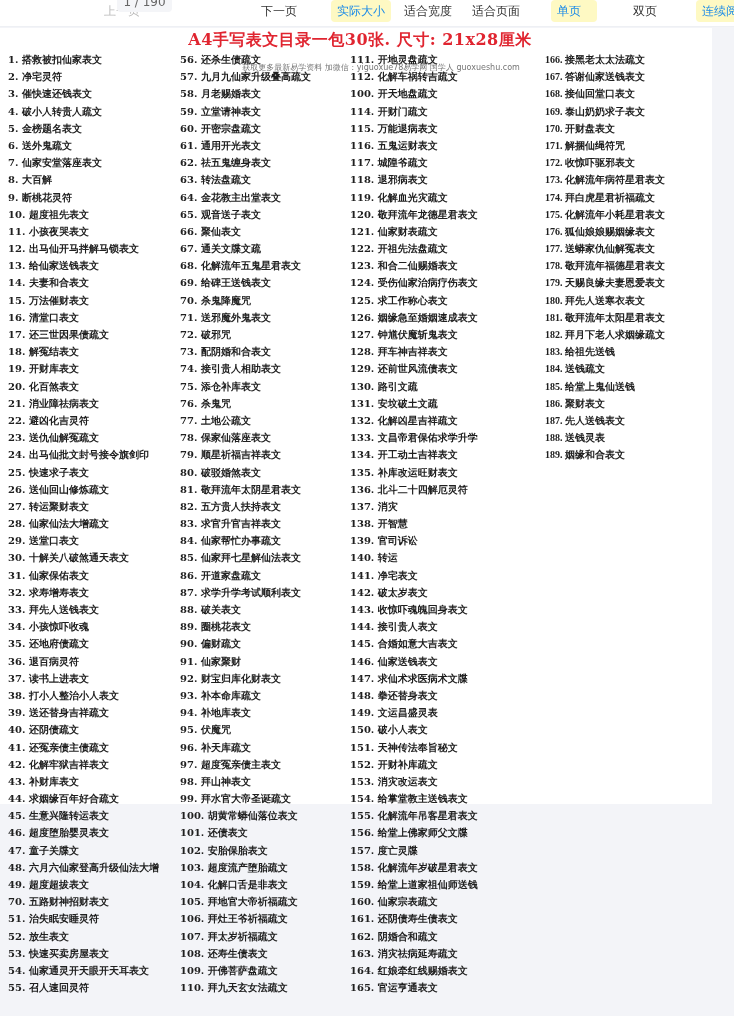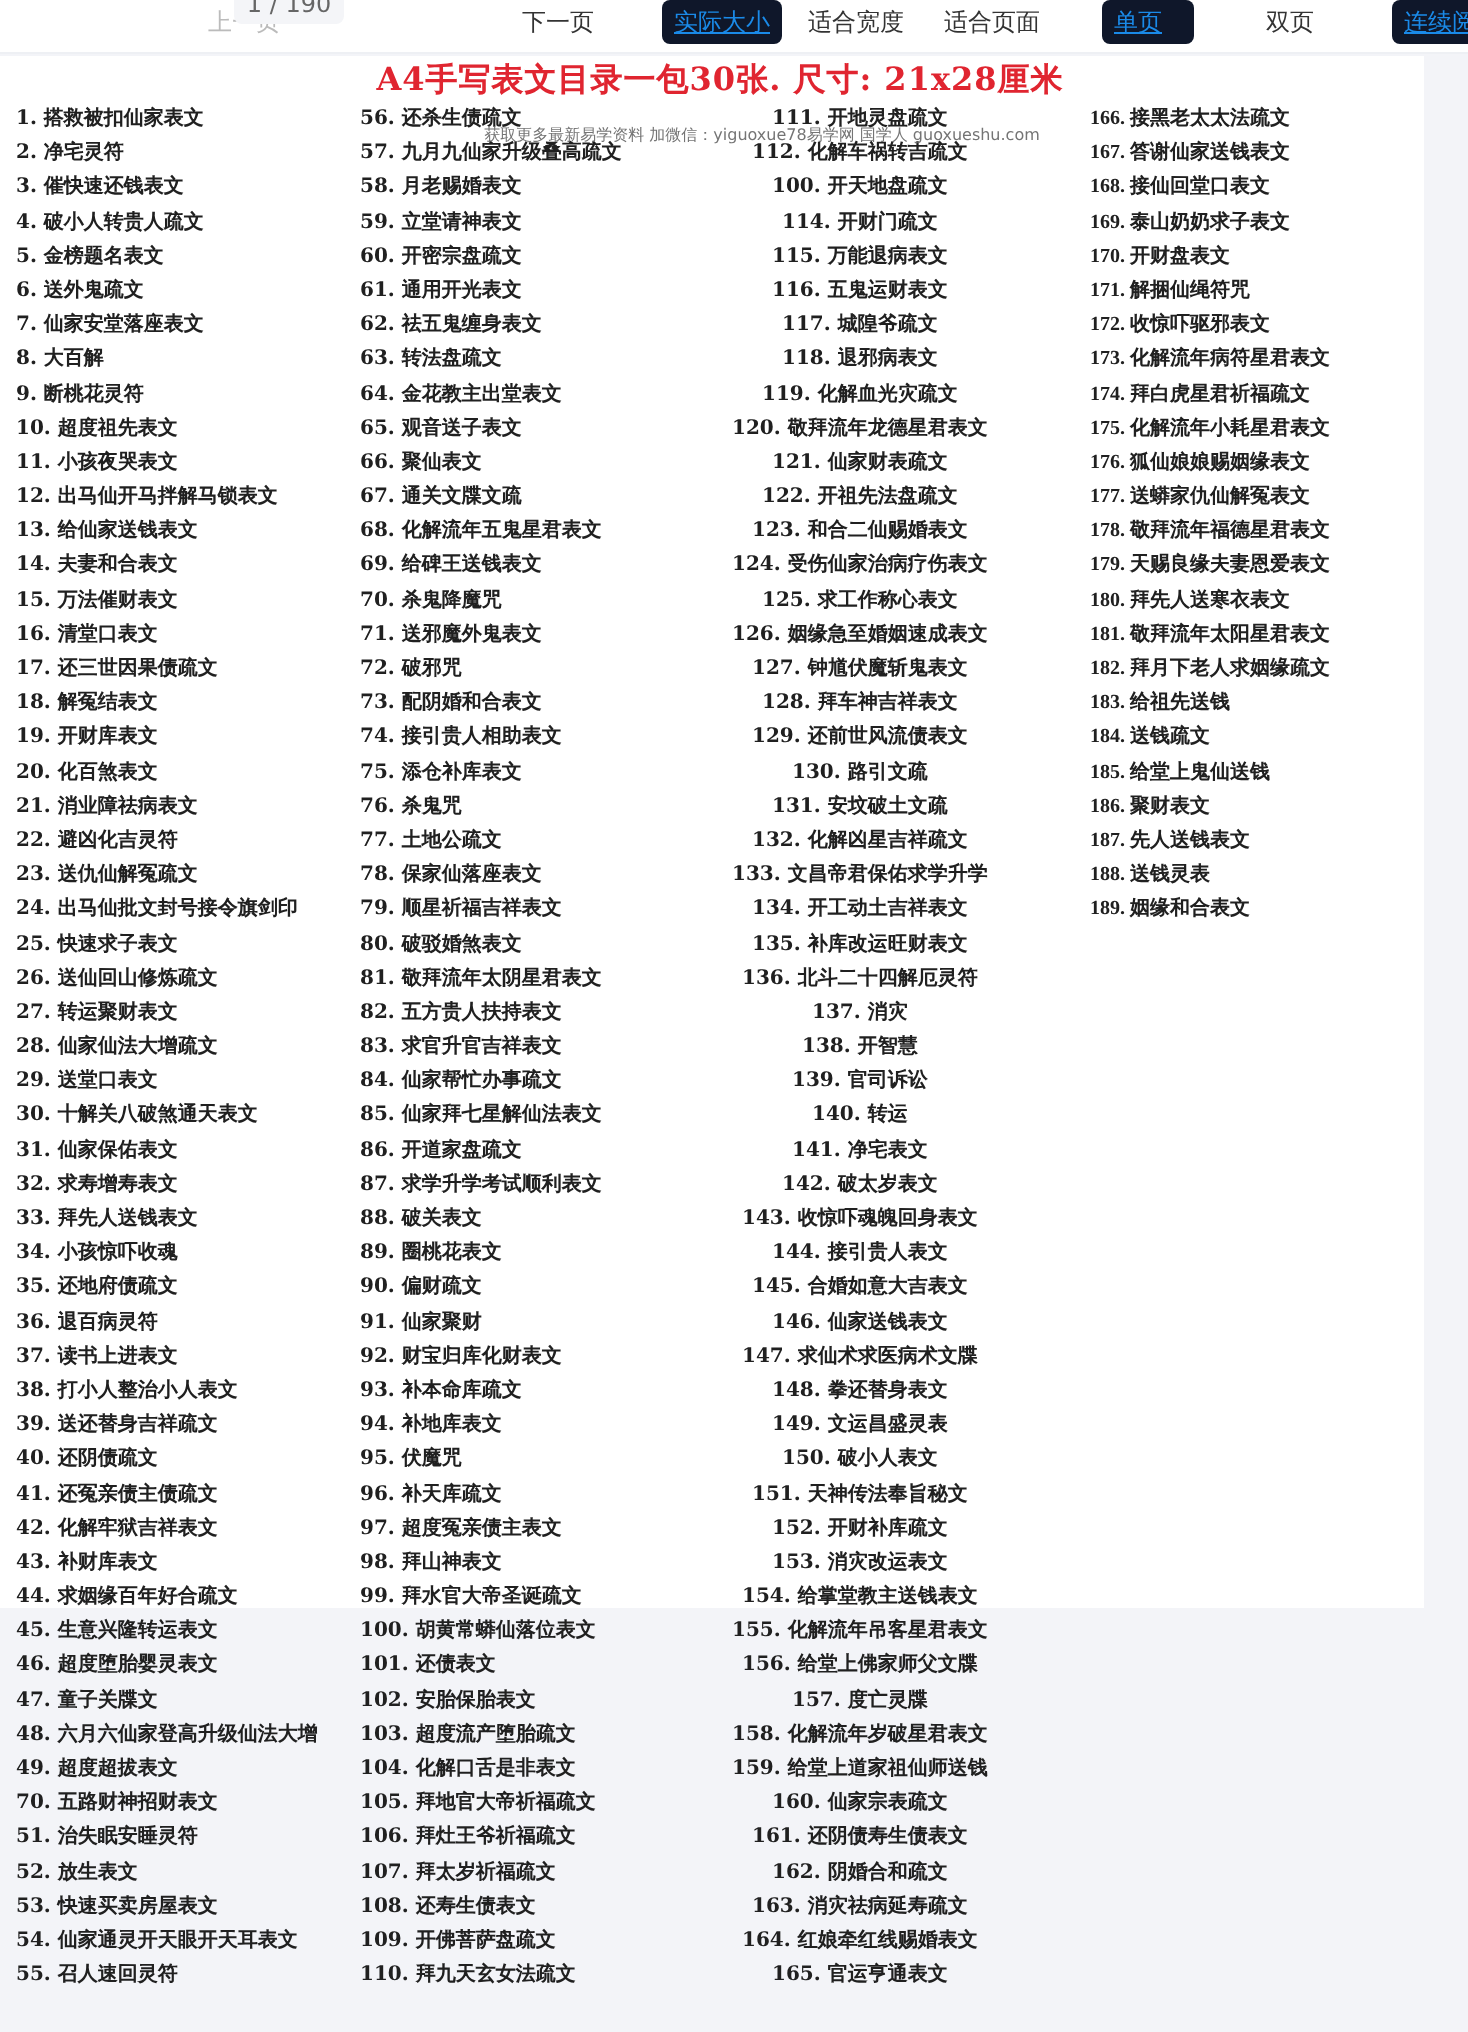--- a/index.html
+++ b/index.html
@@ -11,21 +11,21 @@
   .toolbar {
     position:absolute; left:0; top:0; width:734px; height:26px;
     background:#ffffff; border-bottom:1px solid #eef0f4;
     font-size:12px; color:#333;
   }
   .tb-btn {
     position:absolute; top:0; height:22px; line-height:22px; padding:0 6px;
     border-radius:4px; white-space:nowrap; cursor:pointer;
   }
   .tb-btn.disabled { color:#bbbbbb; }
-  .tb-btn.active { background:#0f172a; color:#1a8ae8;text-decoration:underline; }
+  .tb-btn.active { background:#fef9c3; color:#1a8ae8; }
   .page-indicator {
     position:absolute; left:117px; top:-8px; width:55px; height:20px; line-height:20px;
     background:#f4f5f8; border-radius:4px; font-size:12px; color:#666; text-align:center;
   }
   .page {
     position:absolute; left:0; top:28px; width:712px; height:776px;
     background:#ffffff;
   }
   .doc-title {
     position:absolute; left:180px; top:2px; width:360px; text-align:center;
@@ -37,21 +37,21 @@
     color:#666; font-size:8px; white-space:nowrap; z-index:2; opacity:0.9;
   }
   .col {
     position:absolute; top:23px;
     font-family:"DejaVu Serif", "Liberation Serif", serif;
     font-weight:bold; font-size:10px; color:#202020;
   }
   .col .item { height:17.2px; line-height:17.2px; white-space:nowrap; }
   .col1 { left:8px; }
   .col2 { left:180px; }
-  .col3 { left:366px;text-align:center; }
+  .col3 { left:350px; }
   .col4 { left:545px;font-family:Liberation Serif, serif; }
   .right-gutter {
     position:absolute; left:712px; top:28px; width:22px; height:988px; background:#f3f4f8;
   }
 </style>
 </head>
 <body>
 
 <div class="toolbar">
   <span class="tb-btn disabled" style="left:98px;">上一页</span>

